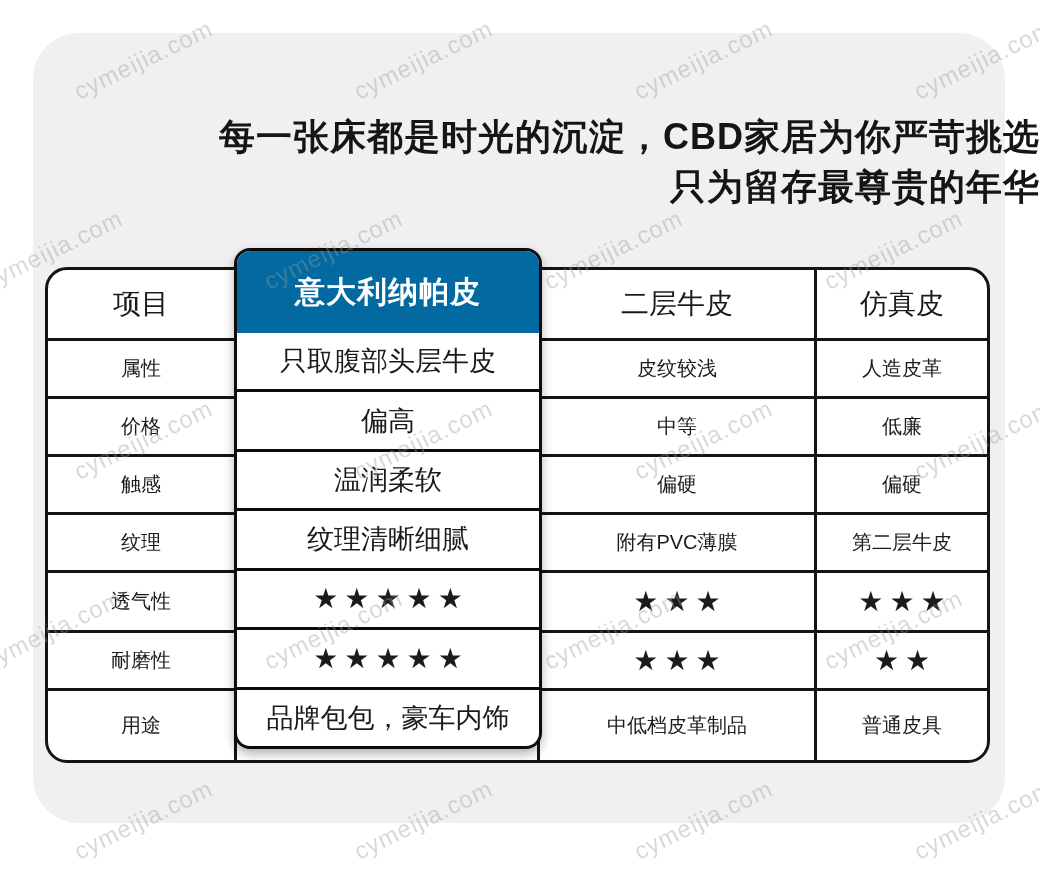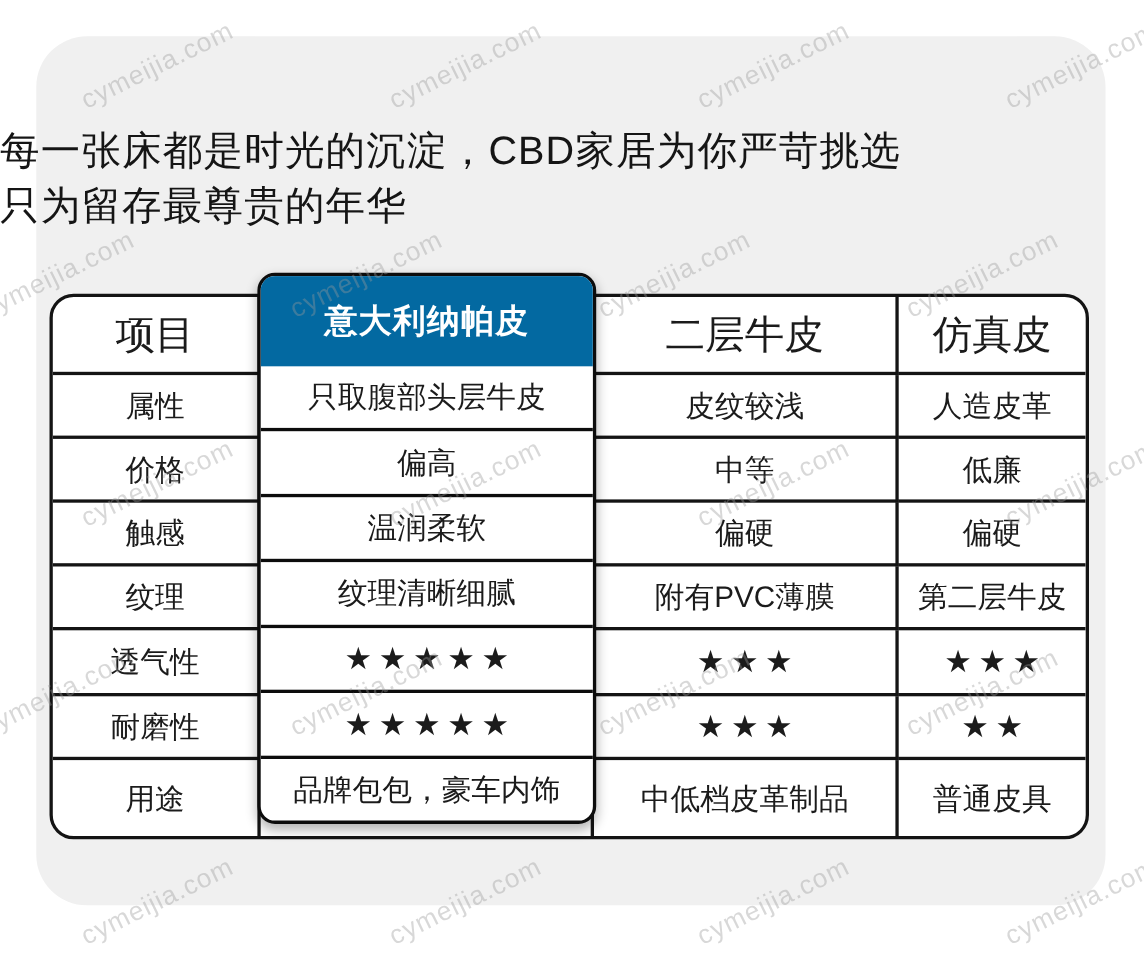--- a/index.html
+++ b/index.html
@@ -5,39 +5,39 @@
   html,body{margin:0;padding:0;}
   .stage{
     position:relative;width:1040px;height:885px;background:#ffffff;overflow:hidden;
     font-family:"Liberation Sans","DejaVu Sans",sans-serif;color:#1b1b1b;
   }
   .panel{
     position:absolute;left:33px;top:33px;width:972px;height:790px;
     background:#f0f0f0;border-radius:46px;
   }
   .title{
-    position:absolute;left:0;right:0;top:112px;text-align:left;
-    font-size:36px;font-weight:400;color:#151515;line-height:50px;letter-spacing:1px;
+    position:absolute;left:0;right:0;top:112px;text-align:right;
+    font-size:36px;font-weight:700;color:#151515;line-height:50px;letter-spacing:1px;
   }
   
   .table-base{
     position:absolute;left:45px;top:267px;width:945px;height:496px;
     background:#ffffff;border:3px solid #141414;border-radius:22px;overflow:hidden;
     display:grid;grid-template-columns:189px 303px 277px 1fr;
     grid-template-rows:71px 58px 58px 58px 58px 60px 58px 1fr;
     box-sizing:border-box;z-index:2;
   }
   .cell{
     display:flex;align-items:center;justify-content:center;
     border-right:3px solid #141414;border-bottom:3px solid #141414;
-    font-size:27px;box-sizing:border-box;text-align:center;
+    font-size:20px;box-sizing:border-box;text-align:center;
   }
   .cell.no-r{border-right:none}
   .cell.no-b{border-bottom:none}
-  .cell.hdr{font-size:36px}
+  .cell.hdr{font-size:28px}
   
   .card{
     position:absolute;left:234px;top:248px;width:308px;height:501px;
     background:#ffffff;border:3px solid #0c0c0c;border-radius:16px;overflow:hidden;
     box-shadow:0 5px 11px rgba(0,0,0,0.30);
     display:flex;flex-direction:column;box-sizing:border-box;z-index:3;
   }
   .card-header{
     height:82px;flex:0 0 82px;background:#0369a1;color:#ffffff;
     display:flex;align-items:center;justify-content:center;

